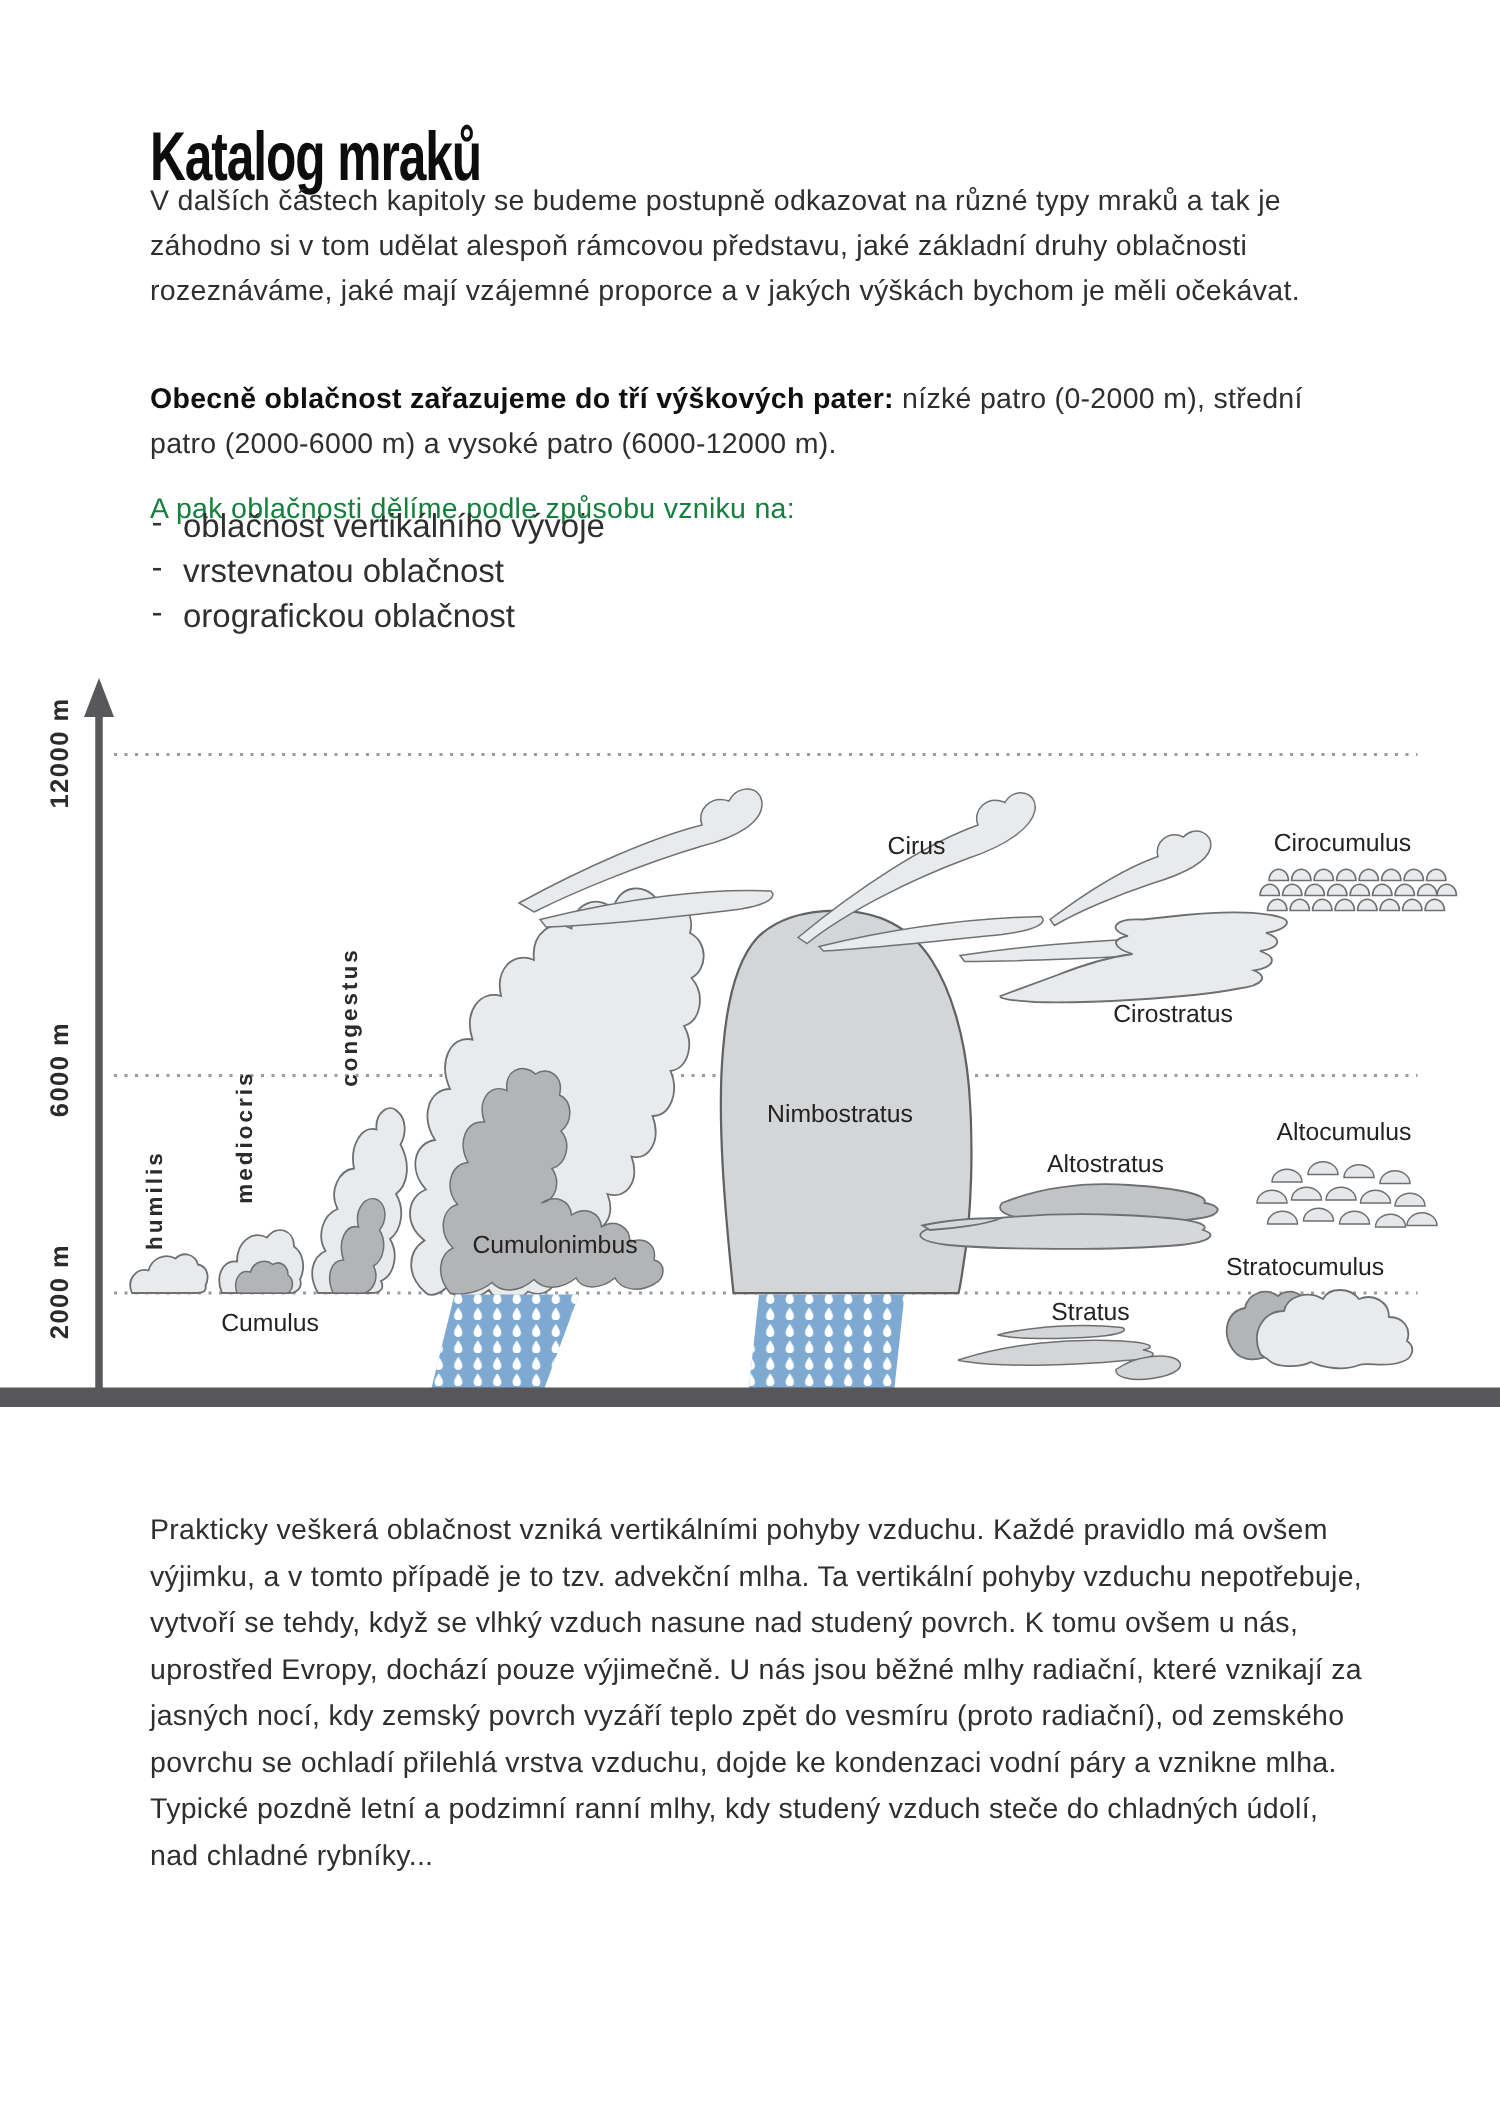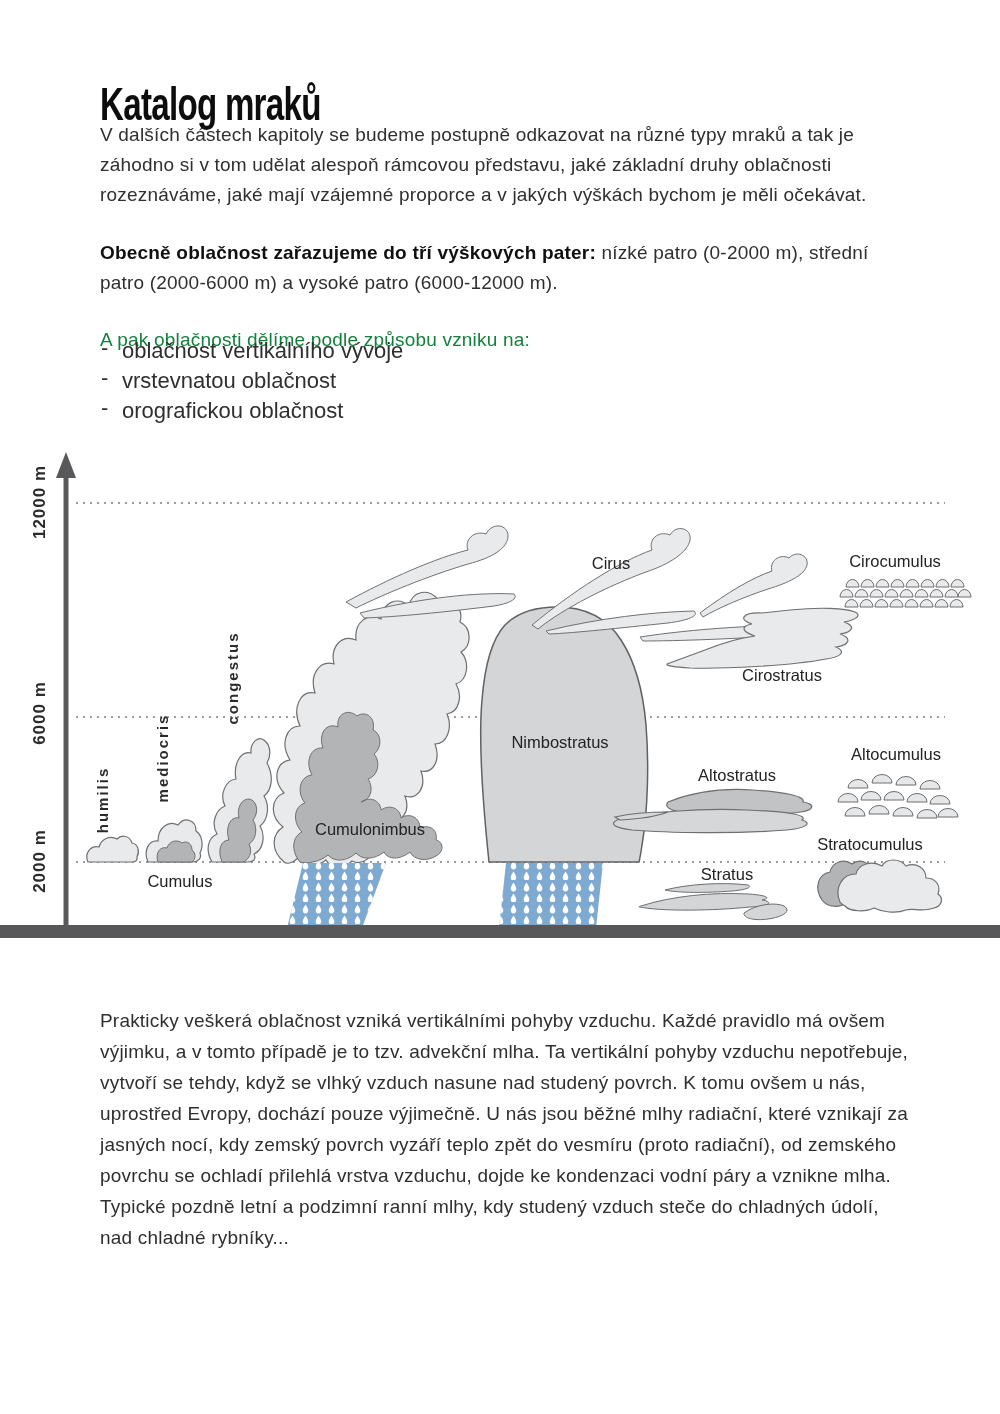--- a/index.html
+++ b/index.html
@@ -3,21 +3,21 @@
 <meta charset="utf-8">
 <style>
   html,body{margin:0;padding:0;background:#fff;}
   .page{position:relative;width:1000px;height:1258px;background:#ffffff;overflow:hidden;
         font-family:"Liberation Sans",sans-serif;color:#2e2e2e;}
   .title{position:absolute;left:100px;top:46px;font-size:46px;font-weight:800;color:#0d0d0d;
          letter-spacing:-1px;transform:scaleX(0.72);transform-origin:left top;white-space:nowrap;}
   .para{position:absolute;left:100px;width:812px;font-size:19px;line-height:30px;color:#2f2f2f;
         letter-spacing:0.2px;}
   .intro{top:101px;}
-  .levels{top:219px;}
+  .levels{top:233px;}
   .levels b, .division b{color:#101010;font-weight:700;}
   .division{top:306px;font-weight:400;color:#15803d;}
   .bullets{position:absolute;left:100px;top:336px;width:812px;margin:0;padding:0;list-style:none;}
   .bullets li{position:relative;font-size:22px;line-height:30px;padding-left:22px;color:#2f2f2f;}
   .bullets li::before{content:"-";position:absolute;left:1px;top:-3px;color:#333;}
   .body2{top:986px;line-height:31px;}
   .body3{top:1258px;line-height:31px;}
   .diagram{position:absolute;left:0;top:440px;width:1000px;height:500px;}
   svg text{font-family:"Liberation Sans",sans-serif;fill:#232323;}
   .cloud-label{font-size:16.5px;}

